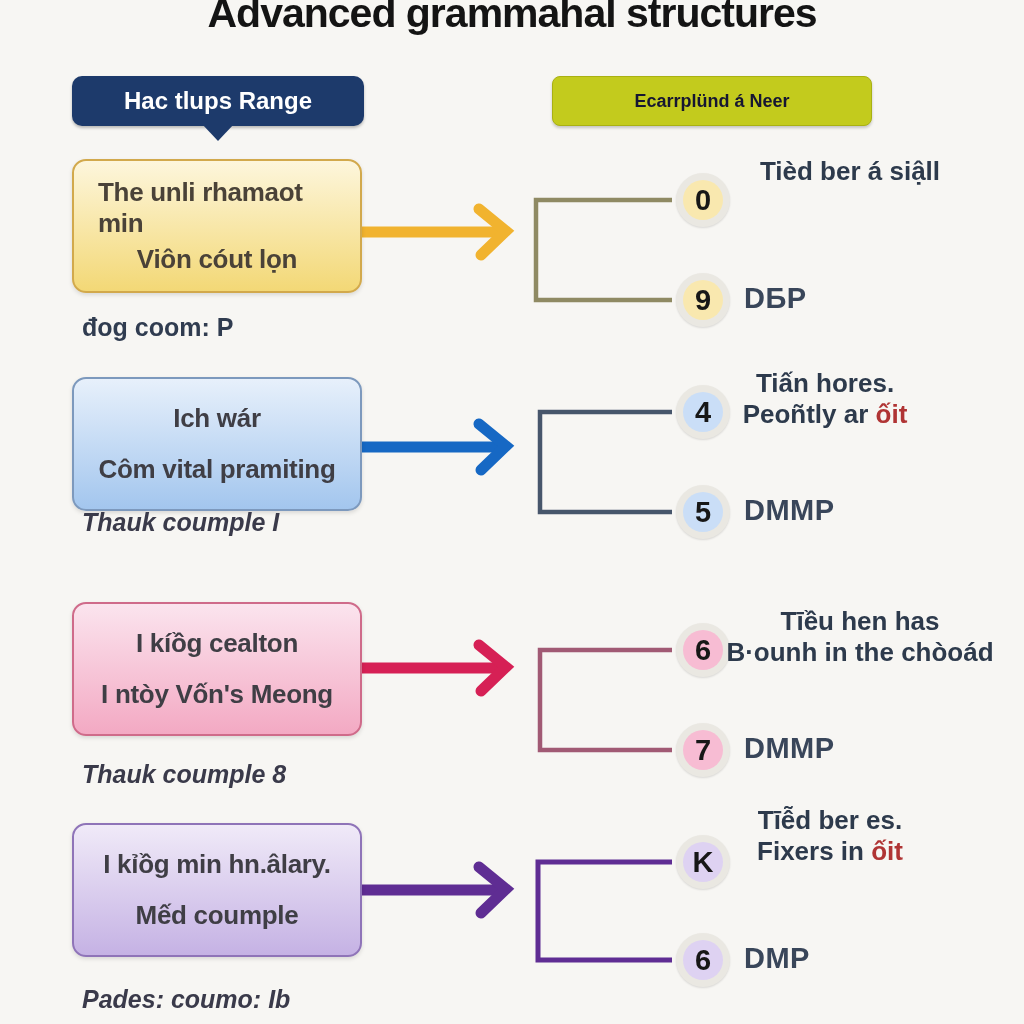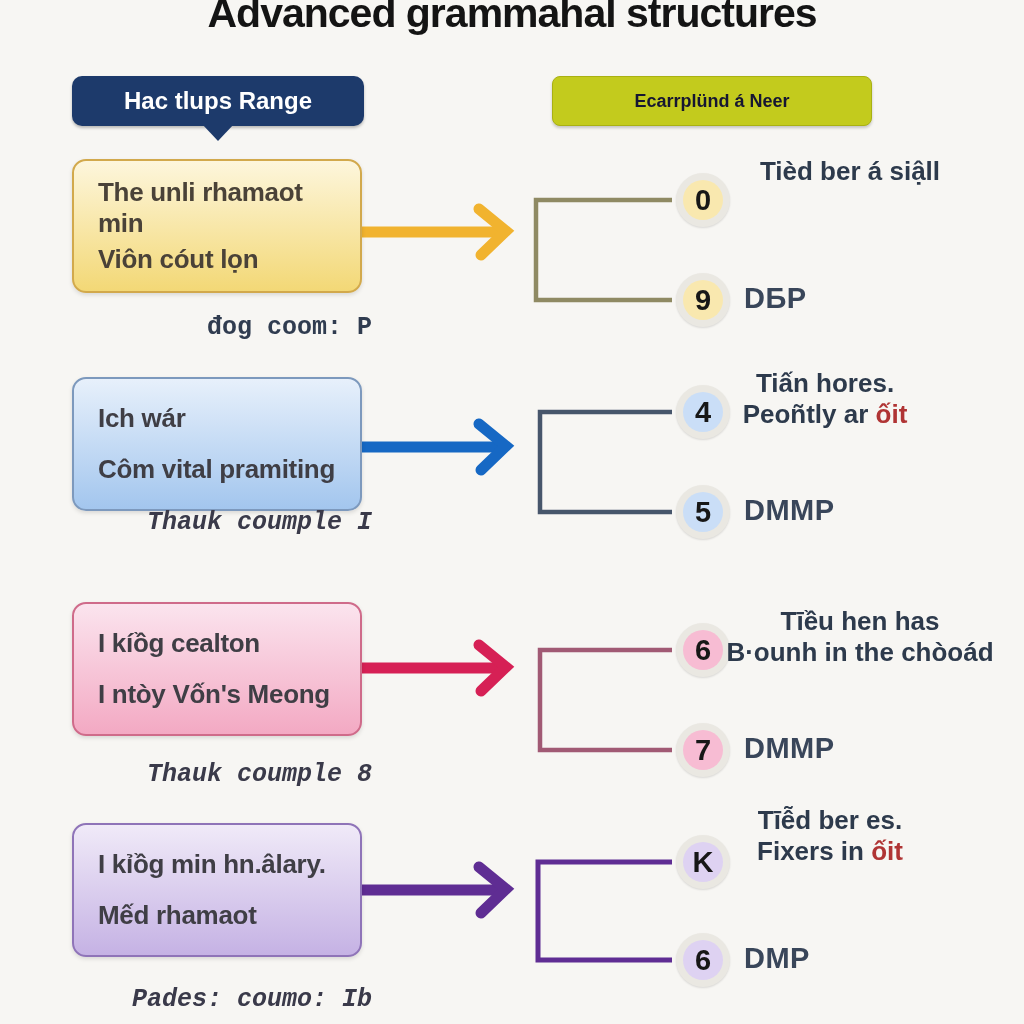--- a/index.html
+++ b/index.html
@@ -30,29 +30,30 @@
     display:flex;align-items:center;justify-content:center;
     font-size:18px;font-weight:700;box-shadow:0 2px 3px rgba(0,0,0,.2);
   }
   
   .box{
     position:absolute;left:72px;width:290px;height:134px;border-radius:14px;
     display:flex;flex-direction:column;justify-content:space-around;
     padding:14px 24px;box-sizing:border-box;
     font-size:26px;font-weight:600;letter-spacing:-0.3px;color:#3f3e45;
     box-shadow:0 2px 4px rgba(0,0,0,.12);
+    align-items:center;
   }
   .box.r1{top:159px;background:linear-gradient(#fdf6dc,#f3d876);border:2px solid #d2a94c;color:#4a4238;}
   .box.r2{top:377px;background:linear-gradient(#e7f0fb,#a3c6ee);border:2px solid #7d99bd;}
   .box.r3{top:602px;background:linear-gradient(#fbe4ee,#f3a9c3);border:2px solid #cf6b8a;}
   .box.r4{top:823px;background:linear-gradient(#f0eaf8,#c5b2e4);border:2px solid #8f74b8;}
   
   .caption{
-    position:absolute;left:82px;width:290px;text-align:right;
-    font-size:25px;font-weight:600;color:#303c50;font-family:Liberation Mono, monospace;
+    position:absolute;left:82px;width:290px;text-align:left;
+    font-size:25px;font-weight:600;color:#303c50;
   }
   .caption.italic{font-style:italic;color:#3a3a4a;}
   
   .badge{
     position:absolute;width:54px;height:54px;border-radius:50%;
     background:#eae8e2;display:flex;align-items:center;justify-content:center;
     box-shadow:0 1px 2px rgba(0,0,0,.12);
   }
   .badge .inner{
     width:40px;height:40px;border-radius:50%;
@@ -164,21 +165,21 @@
     <div><span>B·ounh in the chòoád</span><span class="red"></span></div>
   </div>
 
   <div class="badge pink" style="left:676px;top:723px;">
     <div class="inner">7</div>
   </div>
   <div class="rlabel single" style="left:744px;top:733px;">DMMP</div>
 
   <div class="box r4">
     <div>I kỉồg min hn.âlary.</div>
-    <div>Mếd rhamaot</div>
+    <div>Mếd coumple</div>
   </div>
   <div class="caption italic" style="top:985px;">Pades: coumo: Ib</div>
 
   <div class="badge purple" style="left:676px;top:835px;">
     <div class="inner">K</div>
   </div>
   <div class="rlabel" style="left:690px;top:778px;width:280px;margin-top:27px;">
     <div>Tīễd ber es.</div>
     <div><span>Fixers in </span><span class="red">ốit</span></div>
   </div>

